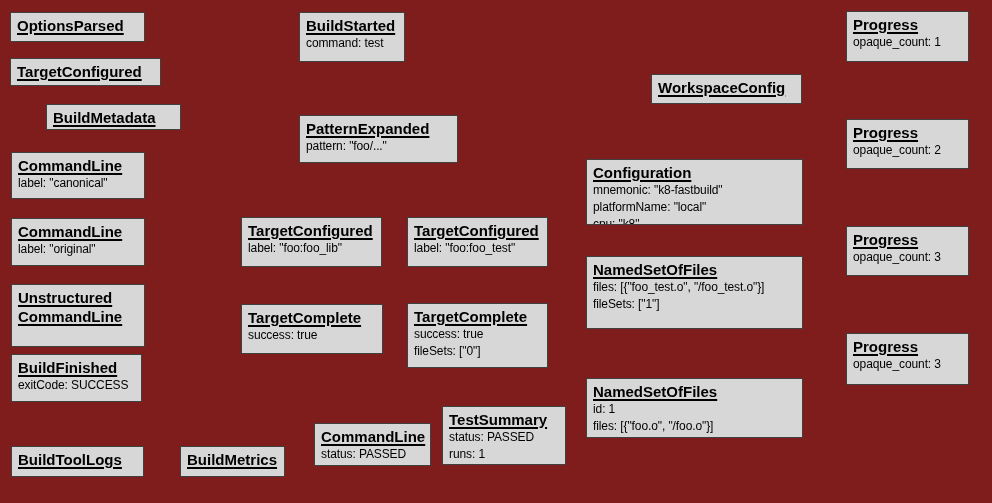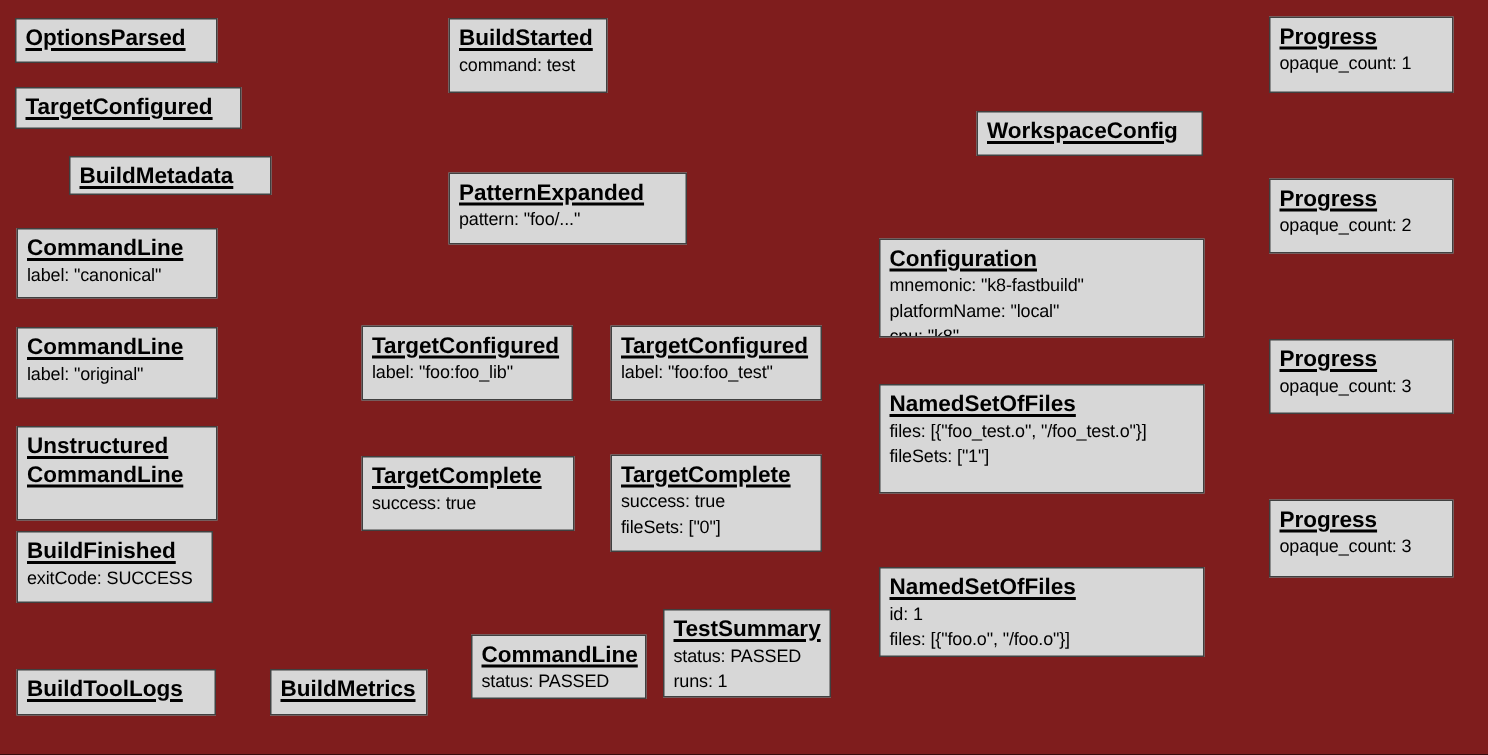--- a/index.html
+++ b/index.html
@@ -99,21 +99,21 @@
     </div>
     <div class="node" style="left: 407px; top: 303px; width: 141px; height: 65px; background: rgb(215, 215, 215); border-color: rgb(64, 64, 64); color: rgb(0, 0, 0);">
       <div class="node-title">TargetComplete</div>
       <div class="node-line">success: true</div>
       <div class="node-line">fileSets: ["0"]</div>
     </div>
     <div class="node" style="left: 314px; top: 423px; width: 117px; height: 43px; background: rgb(215, 215, 215); border-color: rgb(64, 64, 64); color: rgb(0, 0, 0);">
       <div class="node-title">CommandLine</div>
       <div class="node-line">status: PASSED</div>
     </div>
-    <div class="node" style="left: 442px; top: 406px; width: 112px; height: 59px; background: rgb(215, 215, 215); border-color: rgb(64, 64, 64); color: rgb(0, 0, 0);">
+    <div class="node" style="left: 442px; top: 406px; width: 124px; height: 59px; background: rgb(215, 215, 215); border-color: rgb(64, 64, 64); color: rgb(0, 0, 0);">
       <div class="node-title">TestSummary</div>
       <div class="node-line">status: PASSED</div>
       <div class="node-line">runs: 1</div>
     </div>
     <div class="node" style="left: 651px; top: 74px; width: 151px; height: 30px; background: rgb(215, 215, 215); border-color: rgb(64, 64, 64); color: rgb(0, 0, 0);">
       <div class="node-title">WorkspaceConfig</div>
     </div>
     <div class="node" style="left: 586px; top: 159px; width: 217px; height: 66px; background: rgb(215, 215, 215); border-color: rgb(64, 64, 64); color: rgb(0, 0, 0);">
       <div class="node-title">Configuration</div>
       <div class="node-line">mnemonic: "k8-fastbuild"</div>

